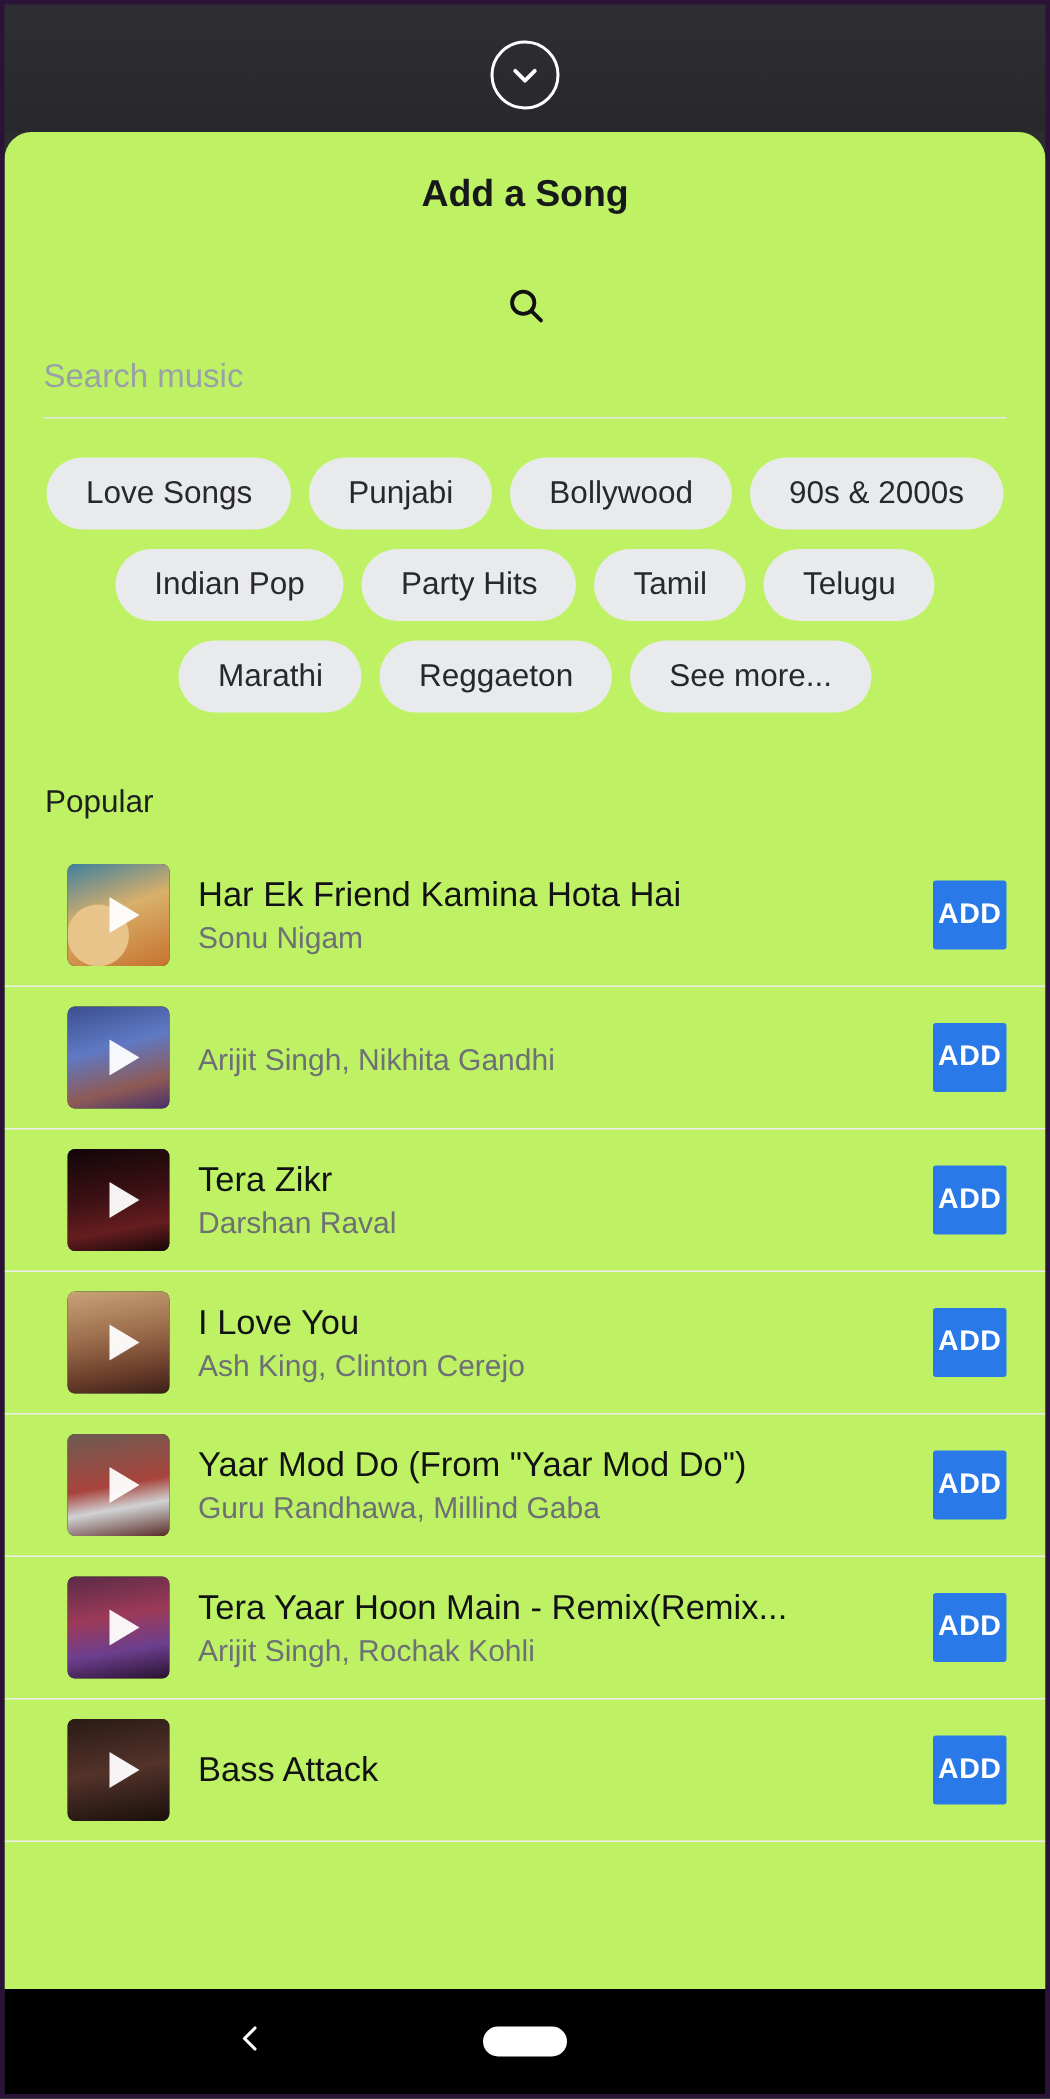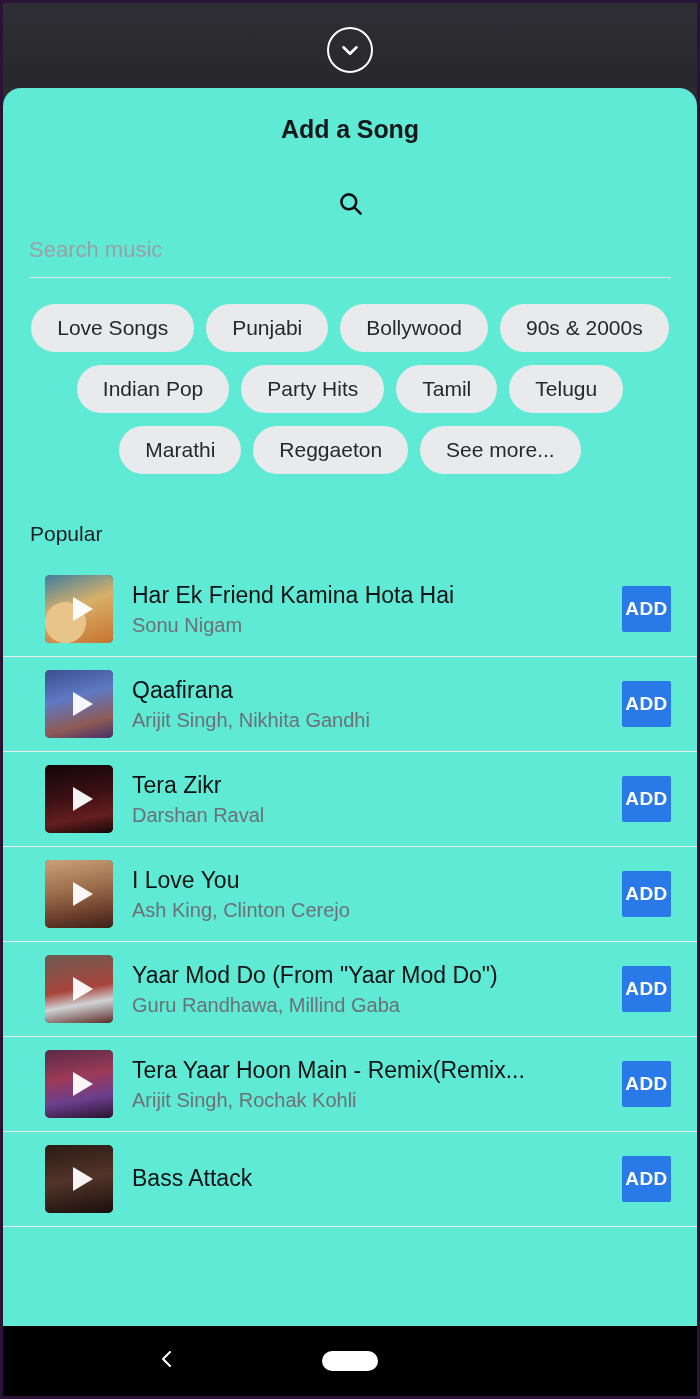--- a/index.html
+++ b/index.html
@@ -41,21 +41,21 @@
     justify-content: center;
     background: transparent;
   }
   .handle-btn svg { display: block; }
 
   
   .sheet {
     position: absolute;
     top: 85px; left: 0; right: 0;
     bottom: 70px;
-    background: #5eead4;
+    background: #bef264;
     border-radius: 18px 18px 0 0;
     overflow: hidden;
   }
 
   .sheet-title {
     text-align: center;
     font-size: 25px;
     font-weight: 700;
     color: #17181a;
     padding-top: 27px;
@@ -273,21 +273,20 @@
         </div>
         <button class="add-btn">ADD</button>
       </div>
 
       <div class="song-row">
         <div class="thumb">
           <div class="art art-b"></div>
           <div class="play"></div>
         </div>
         <div class="song-meta">
-          <div class="song-title">Qaafirana</div>
           <div class="song-artist">Arijit Singh, Nikhita Gandhi</div>
         </div>
         <button class="add-btn">ADD</button>
       </div>
 
       <div class="song-row">
         <div class="thumb">
           <div class="art art-c"></div>
           <div class="play"></div>
         </div>

